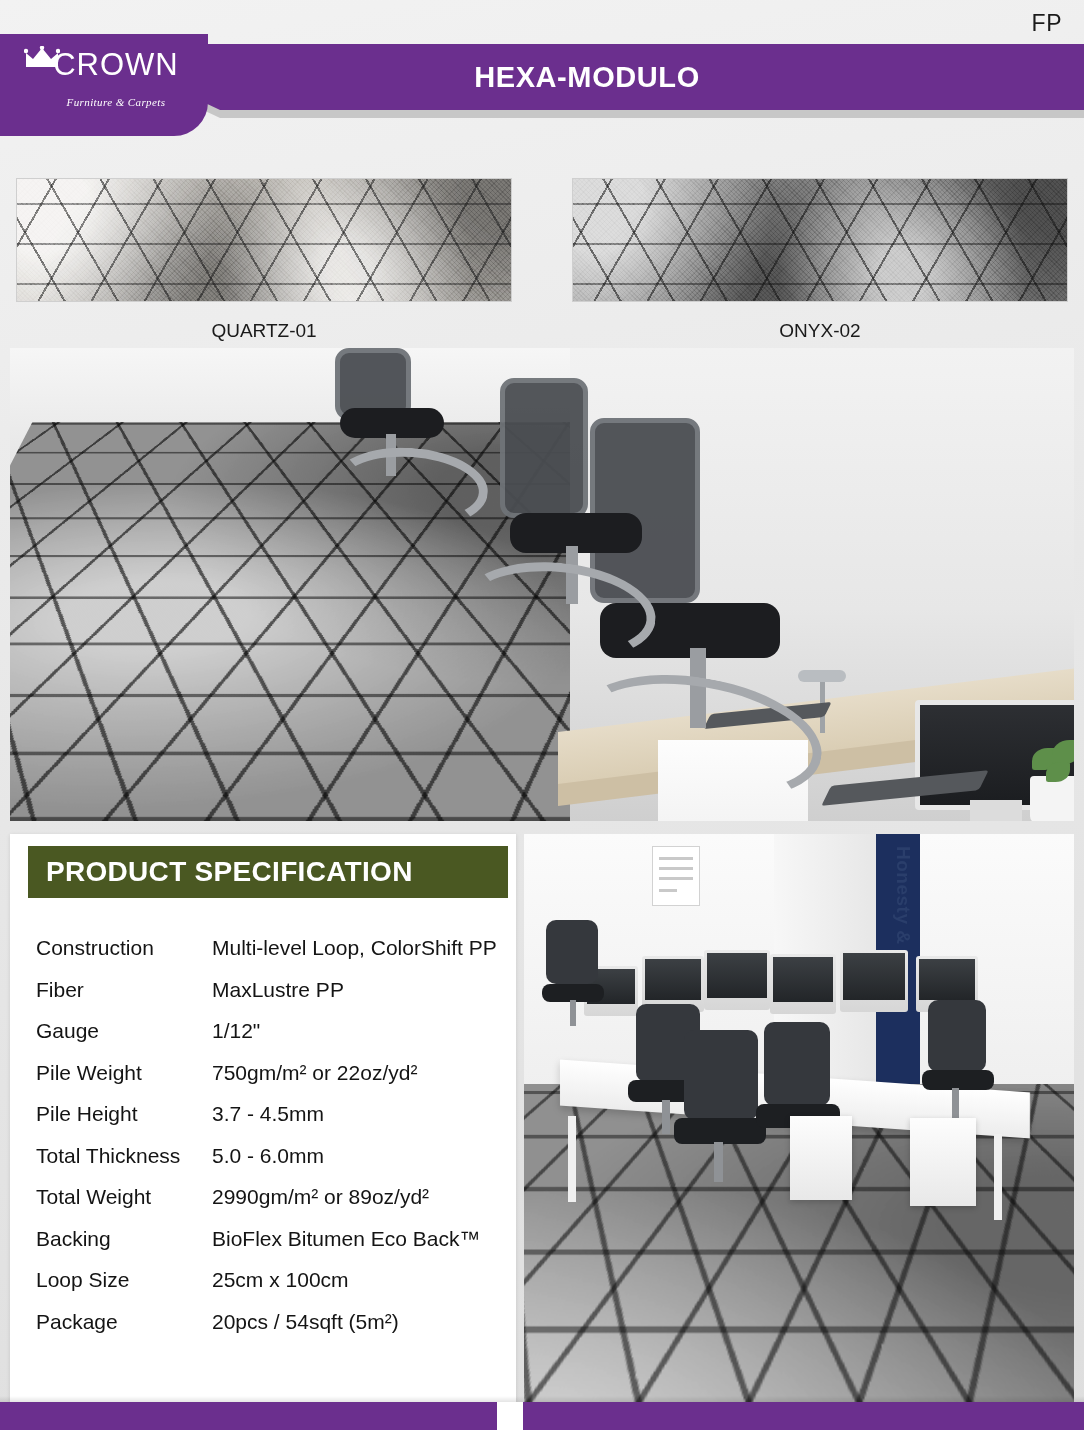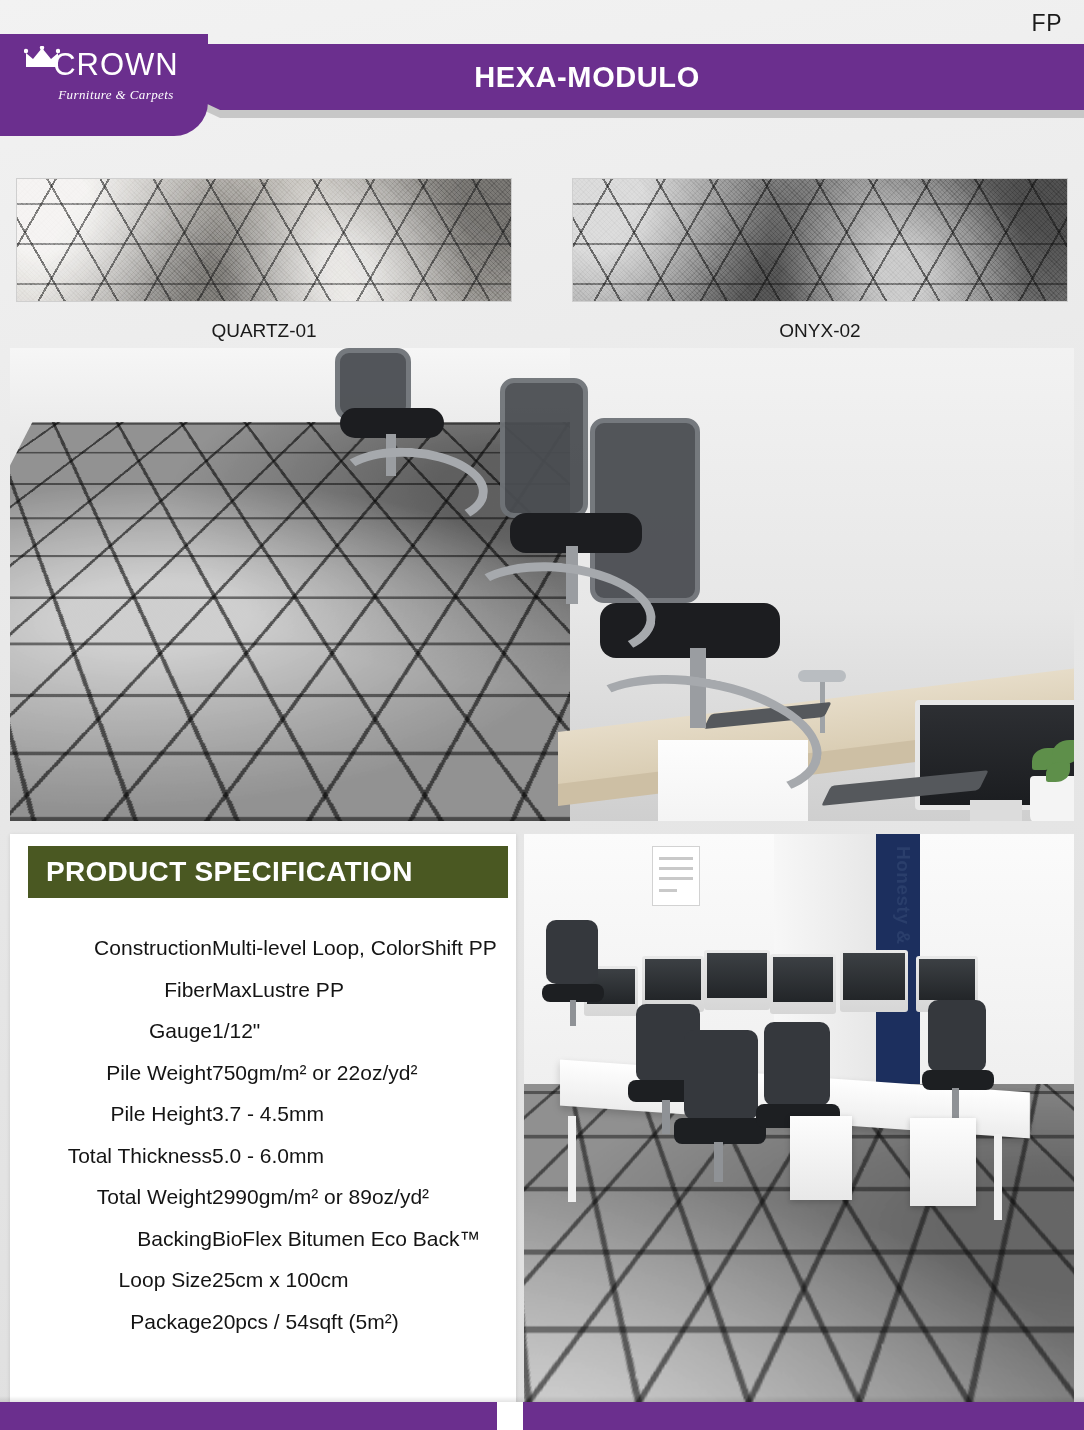--- a/index.html
+++ b/index.html
@@ -60,24 +60,24 @@
   .logo-word {
     font-size: 31px;
     font-weight: normal;
     letter-spacing: 1px;
     line-height: 34px;
     margin-left: 16px;
   }
   .logo-sub {
     font-family: "Liberation Serif", serif;
     font-style: italic;
-    font-size: 13px;
+    font-size: 11px;
     letter-spacing: 0.4px;
     margin-left: 16px;
-    margin-top: 5px;
+    margin-top: 14px;
   }
 
   .title-banner {
     position: absolute;
     left: 150px;
     top: 44px;
     right: 0;
     height: 66px;
     background: #6b2f8e;
     clip-path: polygon(0 0, 100% 0, 100% 100%, 7.5% 100%, 0 50%);
@@ -328,21 +328,20 @@
   .spec-row {
     display: flex;
     align-items: baseline;
     height: 41.5px;
   }
   .spec-key {
     width: 176px;
     font-size: 21px;
     color: #141414;
     flex: 0 0 176px;
-    text-align: right;
   }
   .spec-val {
     font-size: 21px;
     color: #141414;
     text-align: center;
   }
 
   
   .office {
     position: absolute;

